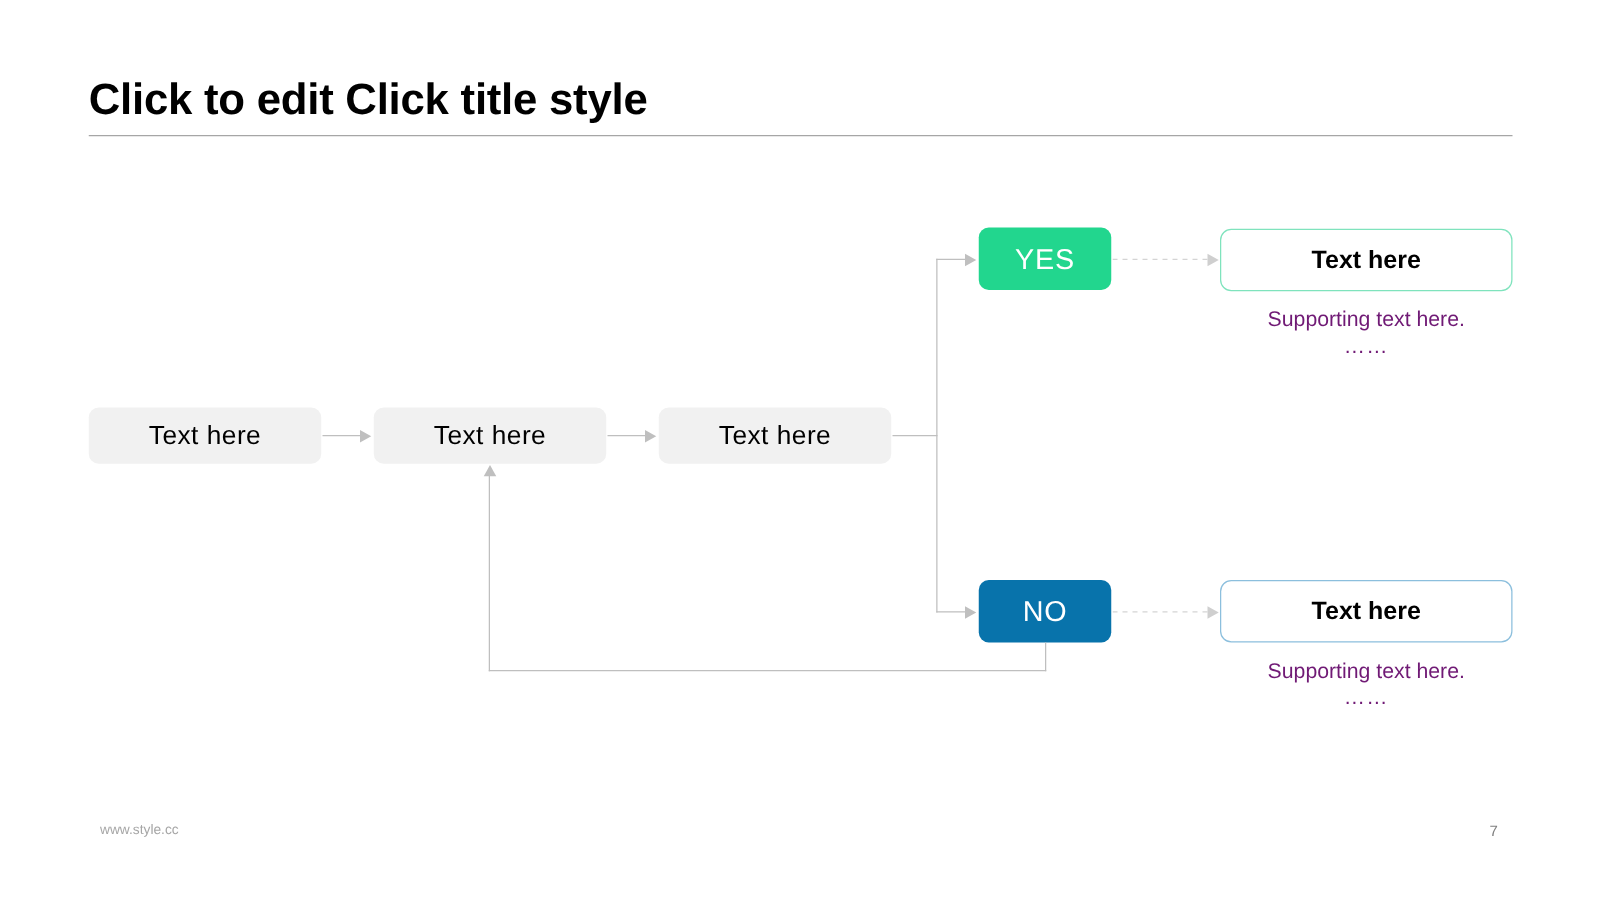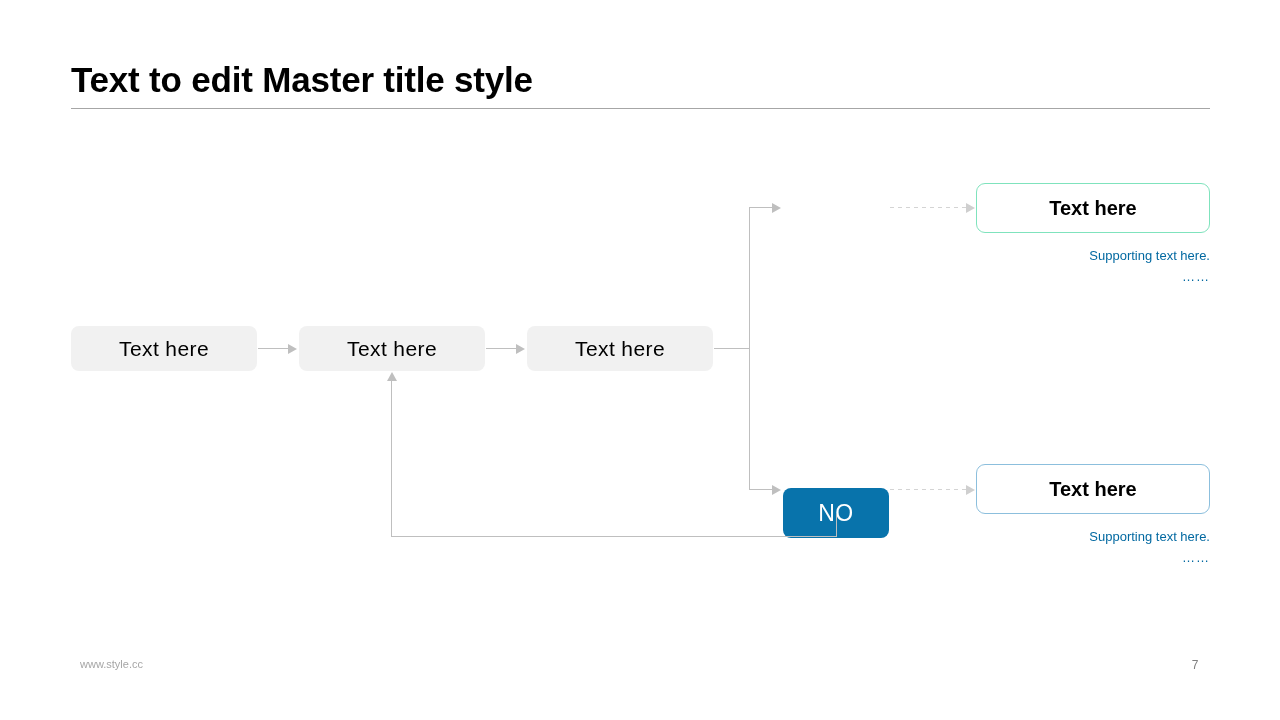--- a/index.html
+++ b/index.html
@@ -67,21 +67,21 @@
     height: 50px;
     border-radius: 8px;
     display: flex;
     align-items: center;
     justify-content: center;
     font-size: 23px;
     color: #ffffff;
     letter-spacing: 0.6px;
   }
   .dec-yes { left: 783px; top: 182px; background: #22d68e; }
-  .dec-no  { left: 783px; top: 488px; background: #0873ab; }
+  .dec-no  { left: 783px; top: 464px; background: #0873ab; }
 
   
   .out-box {
     position: absolute;
     left: 976px;
     width: 234px;
     height: 50px;
     background: #ffffff;
     border: 1px solid #7fe3bd;
     border-radius: 9px;
@@ -93,23 +93,23 @@
     color: #000000;
     box-sizing: border-box;
   }
   .out-yes { top: 183px; border-color: #7fe3bd; }
   .out-no  { top: 464px; border-color: #8cbfdd; }
 
   .support {
     position: absolute;
     left: 976px;
     width: 234px;
-    text-align: right;
-    font-size: 13px;
-    color: #0369a1;
+    text-align: center;
+    font-size: 17px;
+    color: #701a75;
     line-height: 21px;
   }
   .support-yes { top: 245px; }
   .support-no  { top: 526px; }
   .support .dots {
     display: block;
     letter-spacing: 1px;
   }
 
   
@@ -160,21 +160,21 @@
     text-align: center;
     font-size: 12px;
     color: #808080;
   }
 </style>
 </head>
 <body>
 
 <div class="slide">
 
-  <div class="title">Text to edit Master title style</div>
+  <div class="title">Click to edit Click title style</div>
   <div class="title-rule"></div>
 
   <div class="gray-box gbox1">Text here</div>
   <div class="gray-box gbox2">Text here</div>
   <div class="gray-box gbox3">Text here</div>
 
   <div class="conn h-line" style="left:258px; top:348px; width:32px;"></div>
   <div class="arrow-r" style="left:288px; top:344px;"></div>
 
   <div class="conn h-line" style="left:486px; top:348px; width:32px;"></div>
@@ -182,20 +182,21 @@
 
   <div class="conn h-line" style="left:714px; top:348px; width:36px;"></div>
   <div class="conn v-line" style="left:749px; top:207px; height:283px;"></div>
 
   <div class="conn h-line" style="left:749px; top:207px; width:25px;"></div>
   <div class="arrow-r" style="left:772px; top:203px;"></div>
 
   <div class="conn h-line" style="left:749px; top:489px; width:25px;"></div>
   <div class="arrow-r" style="left:772px; top:485px;"></div>
 
+  <div class="dec-box dec-yes">YES</div>
   <div class="dec-box dec-no">NO</div>
 
   <div class="dotted-h" style="left:890px; top:207px; width:78px;"></div>
   <div class="arrow-r light" style="left:966px; top:203px;"></div>
 
   <div class="dotted-h" style="left:890px; top:489px; width:78px;"></div>
   <div class="arrow-r light" style="left:966px; top:485px;"></div>
 
   <div class="conn v-line" style="left:836px; top:514px; height:23px;"></div>
   <div class="conn h-line" style="left:391px; top:536px; width:446px;"></div>

